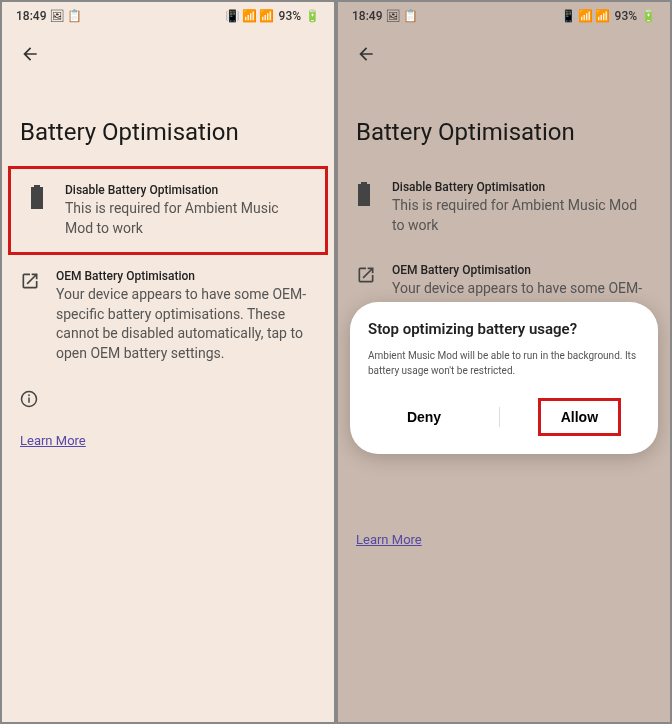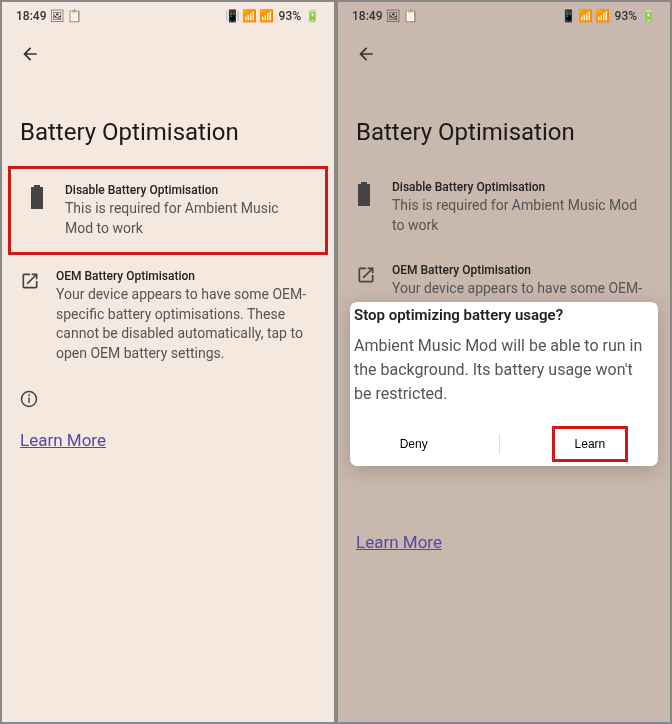--- a/index.html
+++ b/index.html
@@ -14,26 +14,26 @@
     .title { font-size: 24px; font-weight: 400; padding: 40px 18px 20px; color: #1a1a1a; }
     .option { display: flex; padding: 14px 18px; gap: 16px; align-items: flex-start; }
     .option-icon { width: 20px; height: 24px; margin-top: 2px; flex-shrink: 0; }
     .option-text { flex: 1; }
     .option-title { font-size: 12px; font-weight: 500; color: #222; margin-bottom: 2px; }
     .option-desc { font-size: 14px; color: #555; line-height: 1.4; }
     .highlighted { border: 3px solid #d01818; margin: 0 6px; }
     .info-row { padding: 12px 18px; }
     .info-icon { width: 18px; height: 18px; margin-bottom: 10px; }
     .info-text { font-size: 13px; color: #444; line-height: 1.5; margin-bottom: 10px; padding: 0 18px; }
-    .learn-more { font-size: 17px; color: #5548a8; text-decoration: underline; cursor: pointer; display: inline-block; padding: 0 18px; }
-    .dialog { position: absolute; left: 12px; right: 12px; top: 300px; background: #fff; border-radius: 7px; padding: 4px; box-shadow: 0 4px 20px rgba(0,0,0,0.2); }
+    .learn-more { font-size: 13px; color: #5548a8; text-decoration: underline; cursor: pointer; display: inline-block; padding: 0 18px; }
+    .dialog { position: absolute; left: 12px; right: 12px; top: 300px; background: #fff; border-radius: 28px; padding: 18px; box-shadow: 0 4px 20px rgba(0,0,0,0.2); }
     .dialog-title { font-size: 15px; font-weight: 600; margin-bottom: 10px; color: #222; }
-    .dialog-desc { font-size: 16px; color: #555; line-height: 1.5; margin-bottom: 20px; }
+    .dialog-desc { font-size: 10px; color: #555; line-height: 1.5; margin-bottom: 20px; }
     .dialog-buttons { display: flex; justify-content: space-around; align-items: center; }
-    .dialog-btn { font-size: 12px; font-weight: 400; padding: 8px 20px; cursor: pointer; background: none; border: none; }
+    .dialog-btn { font-size: 14px; font-weight: 700; padding: 8px 20px; cursor: pointer; background: none; border: none; }
     .allow-btn { border: 3px solid #d01818; }
     .divider { width: 1px; height: 20px; background: #ddd; }
     svg { display: block; }
   </style>
 </head>
 <body>
 
 <div class="phone phone-left">
   <div class="status-bar">
     <div><span>18:49</span> <span>🖼</span> <span>📋</span></div>
@@ -135,16 +135,16 @@
   </div>
 
   <a class="learn-more" style="margin-top:160px;">Learn More</a>
 
   <div class="dialog">
     <div class="dialog-title">Stop optimizing battery usage?</div>
     <div class="dialog-desc">Ambient Music Mod will be able to run in the background. Its battery usage won't be restricted.</div>
     <div class="dialog-buttons">
       <button class="dialog-btn">Deny</button>
       <div class="divider"></div>
-      <button class="dialog-btn allow-btn">Learn</button>
+      <button class="dialog-btn allow-btn">Allow</button>
     </div>
   </div>
 </div>
 
 </body></html>

